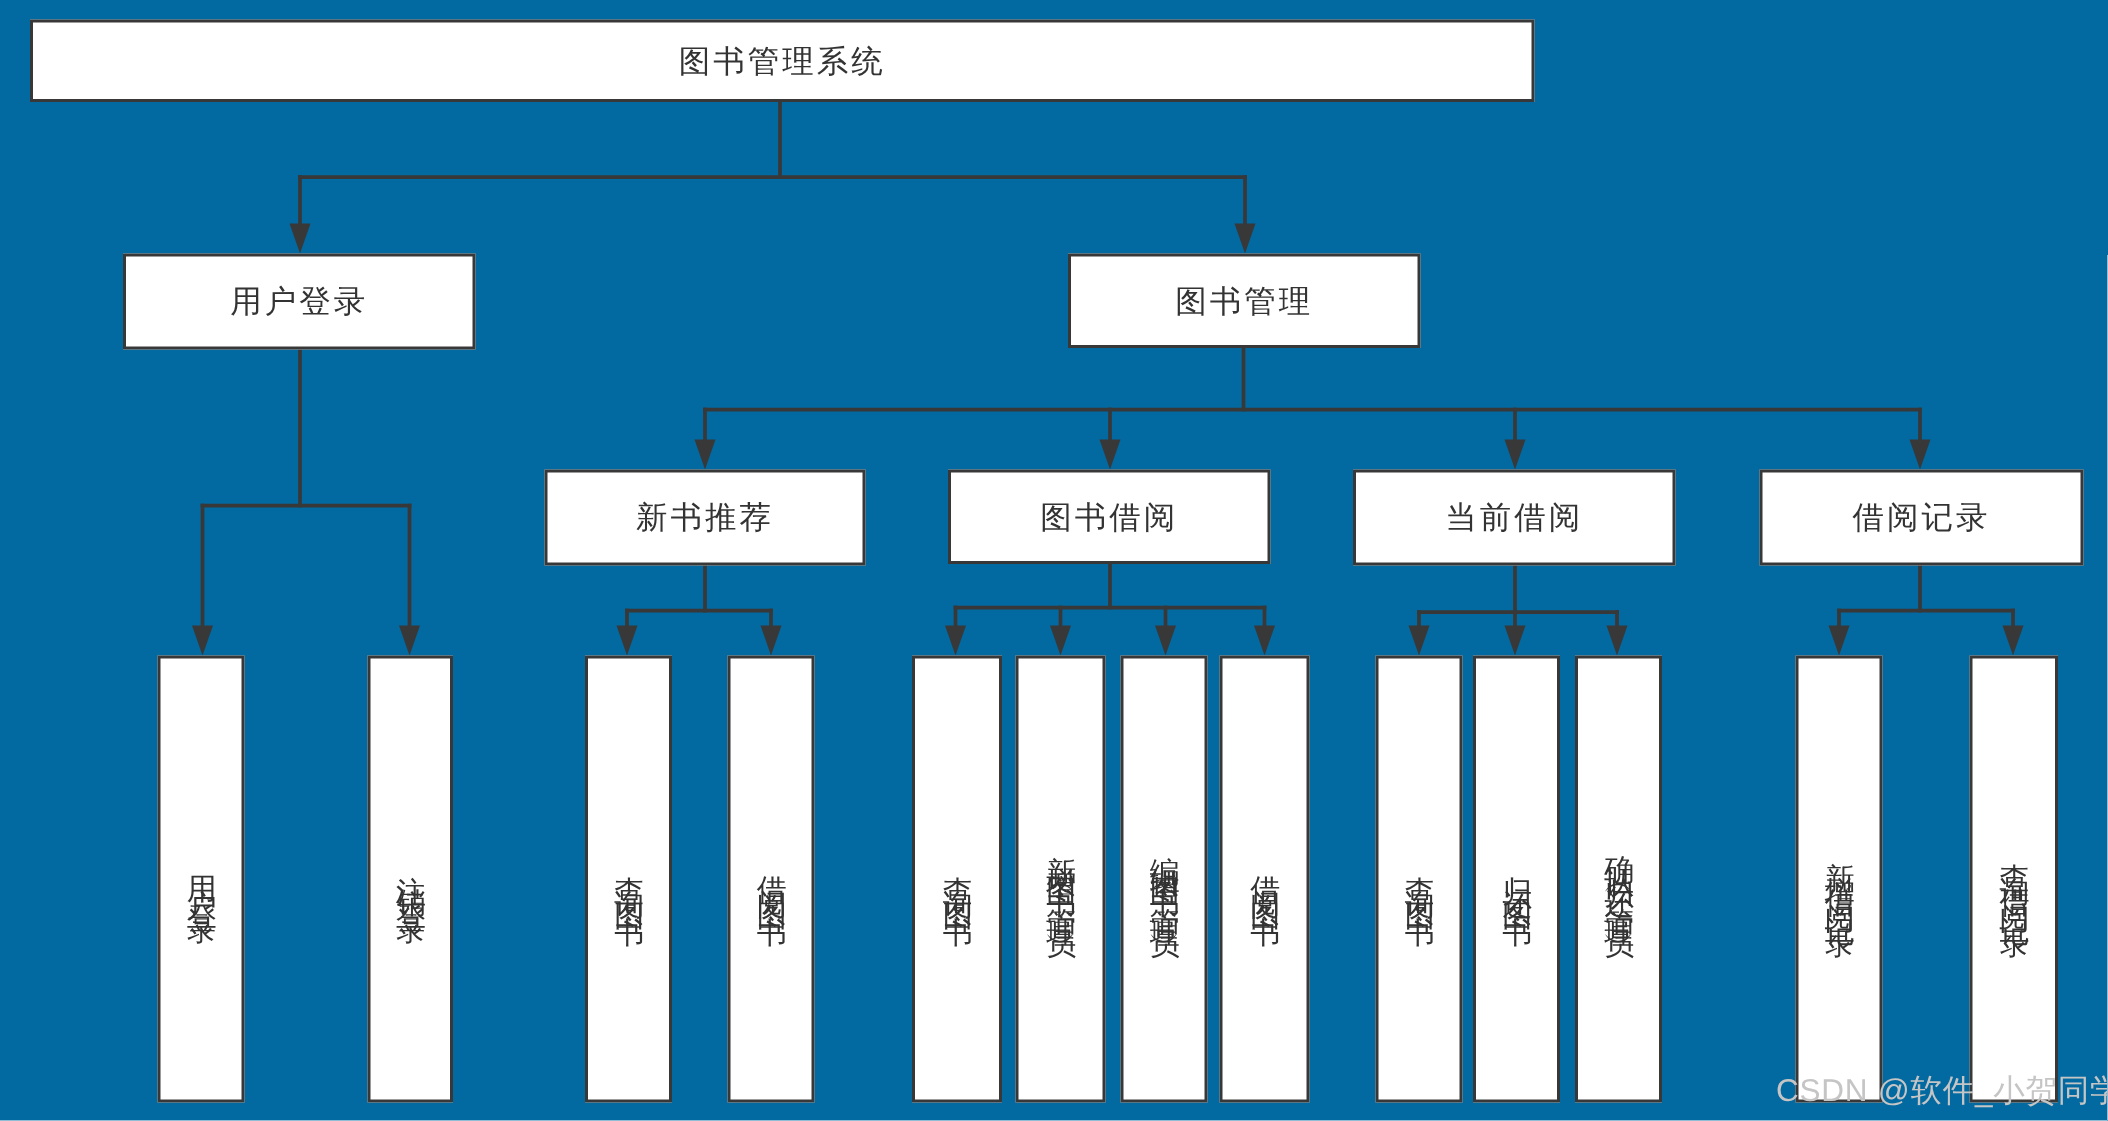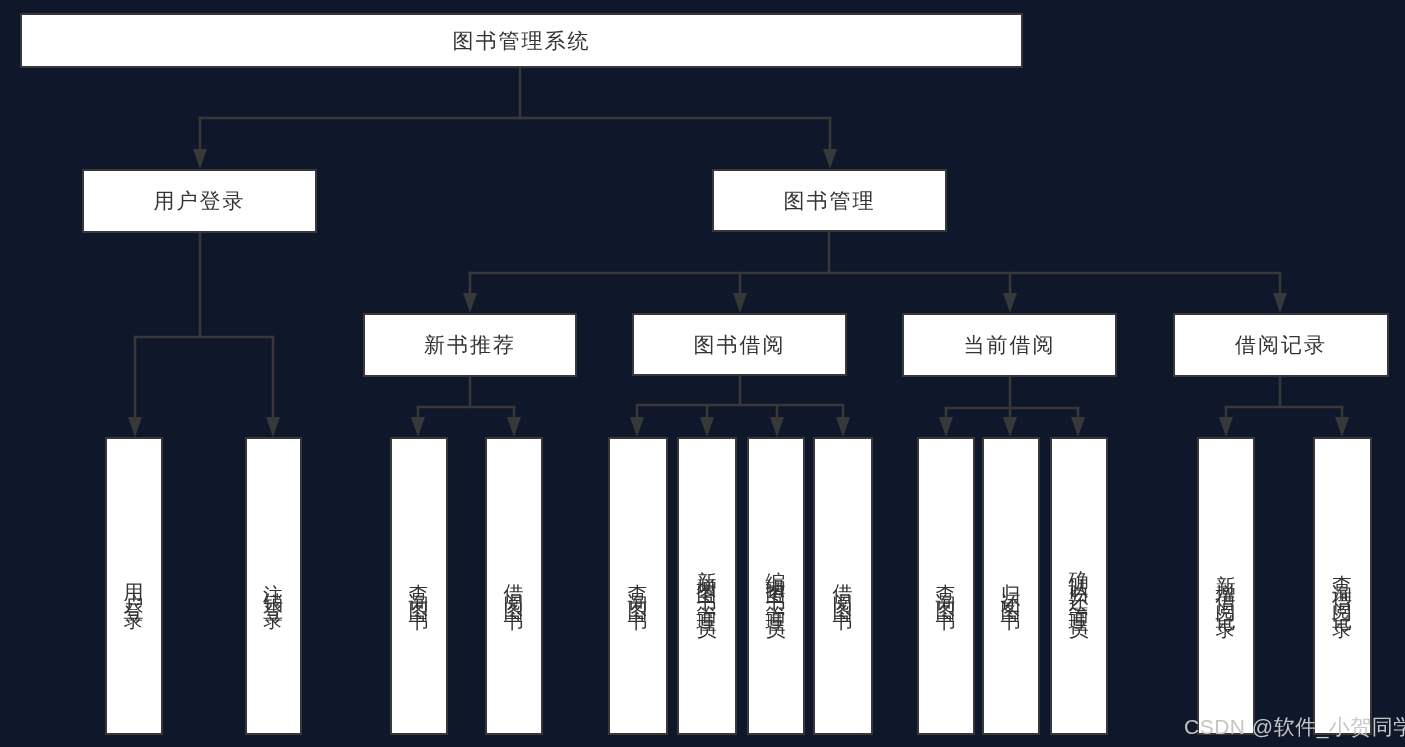--- a/index.html
+++ b/index.html
@@ -1,20 +1,20 @@
 <!DOCTYPE html>
 <html><head>
 <meta charset="utf-8">
 <style>
   html, body { margin: 0; padding: 0; background: #ffffff; }
   .canvas {
     position: relative;
     width: 1405px;
     height: 747px;
-    background: #0f172a;
+    background: #0369a1;
     font-family: "Liberation Sans", sans-serif;
     overflow: hidden;
   }
   svg.wires { position: absolute; left: 0; top: 0; }
   .node {
     position: absolute;
     box-sizing: border-box;
     border: 2.5px solid #383838;
     background: #ffffff;
     display: flex;

